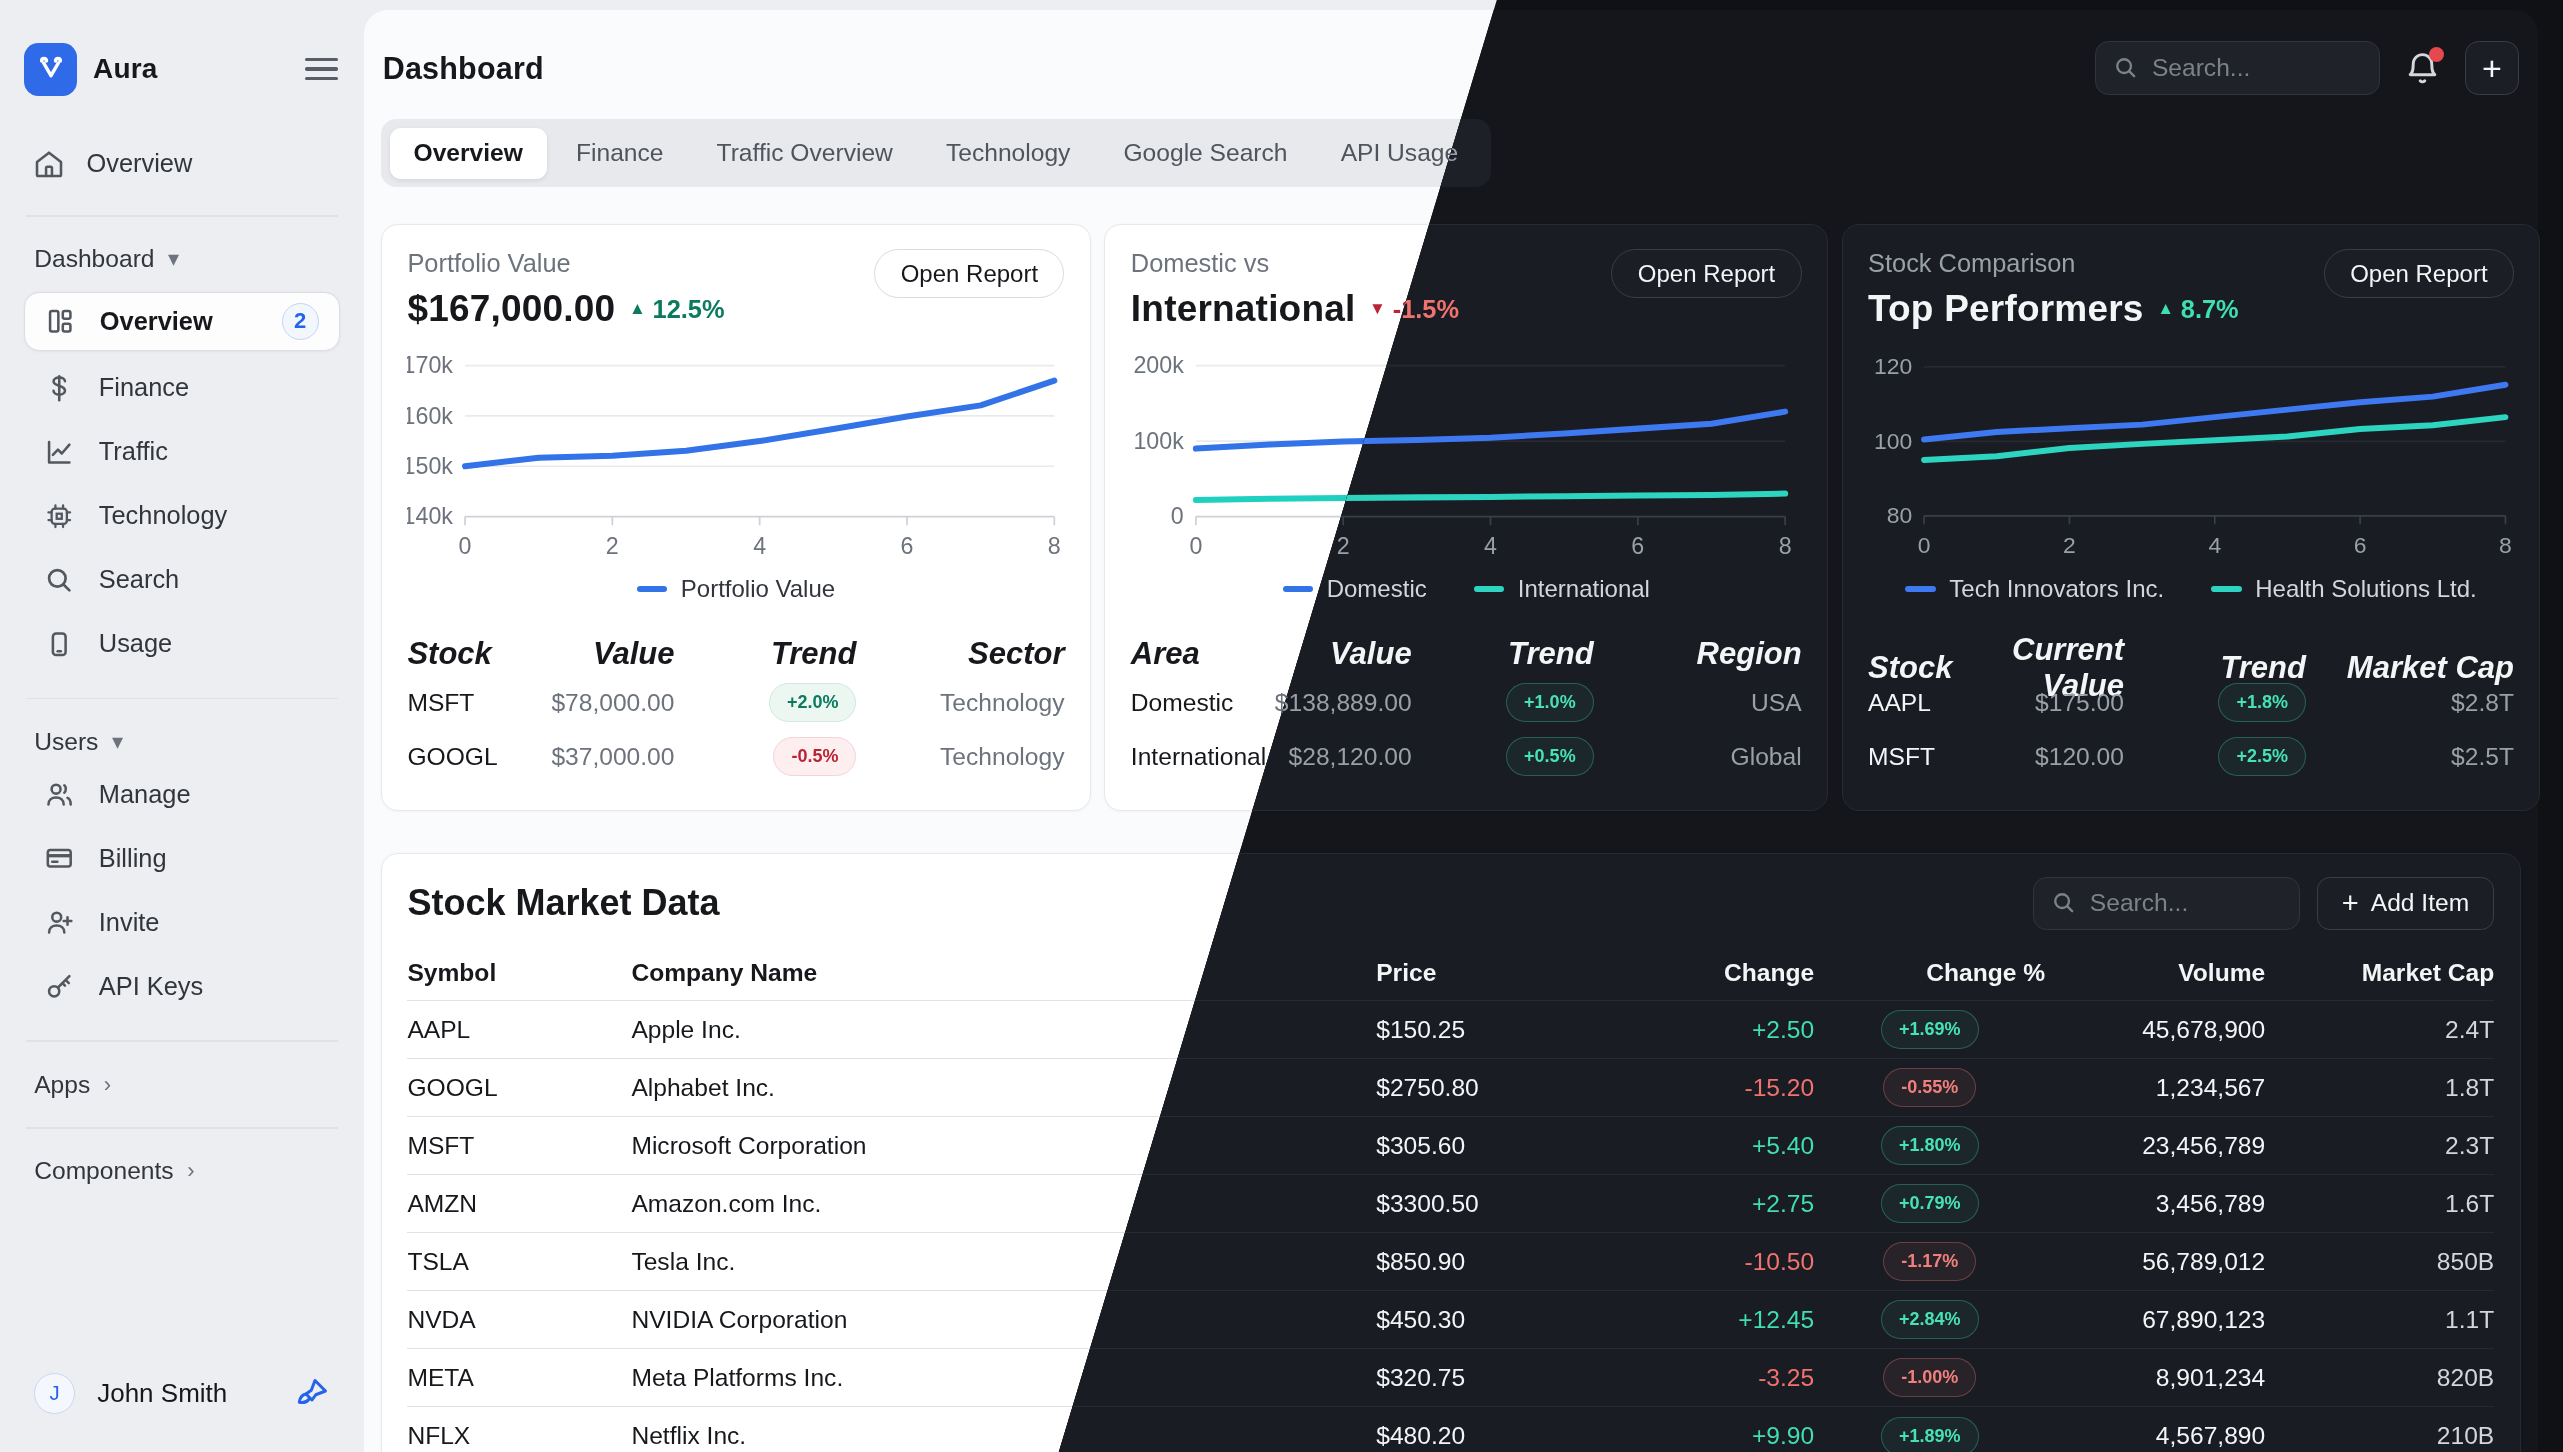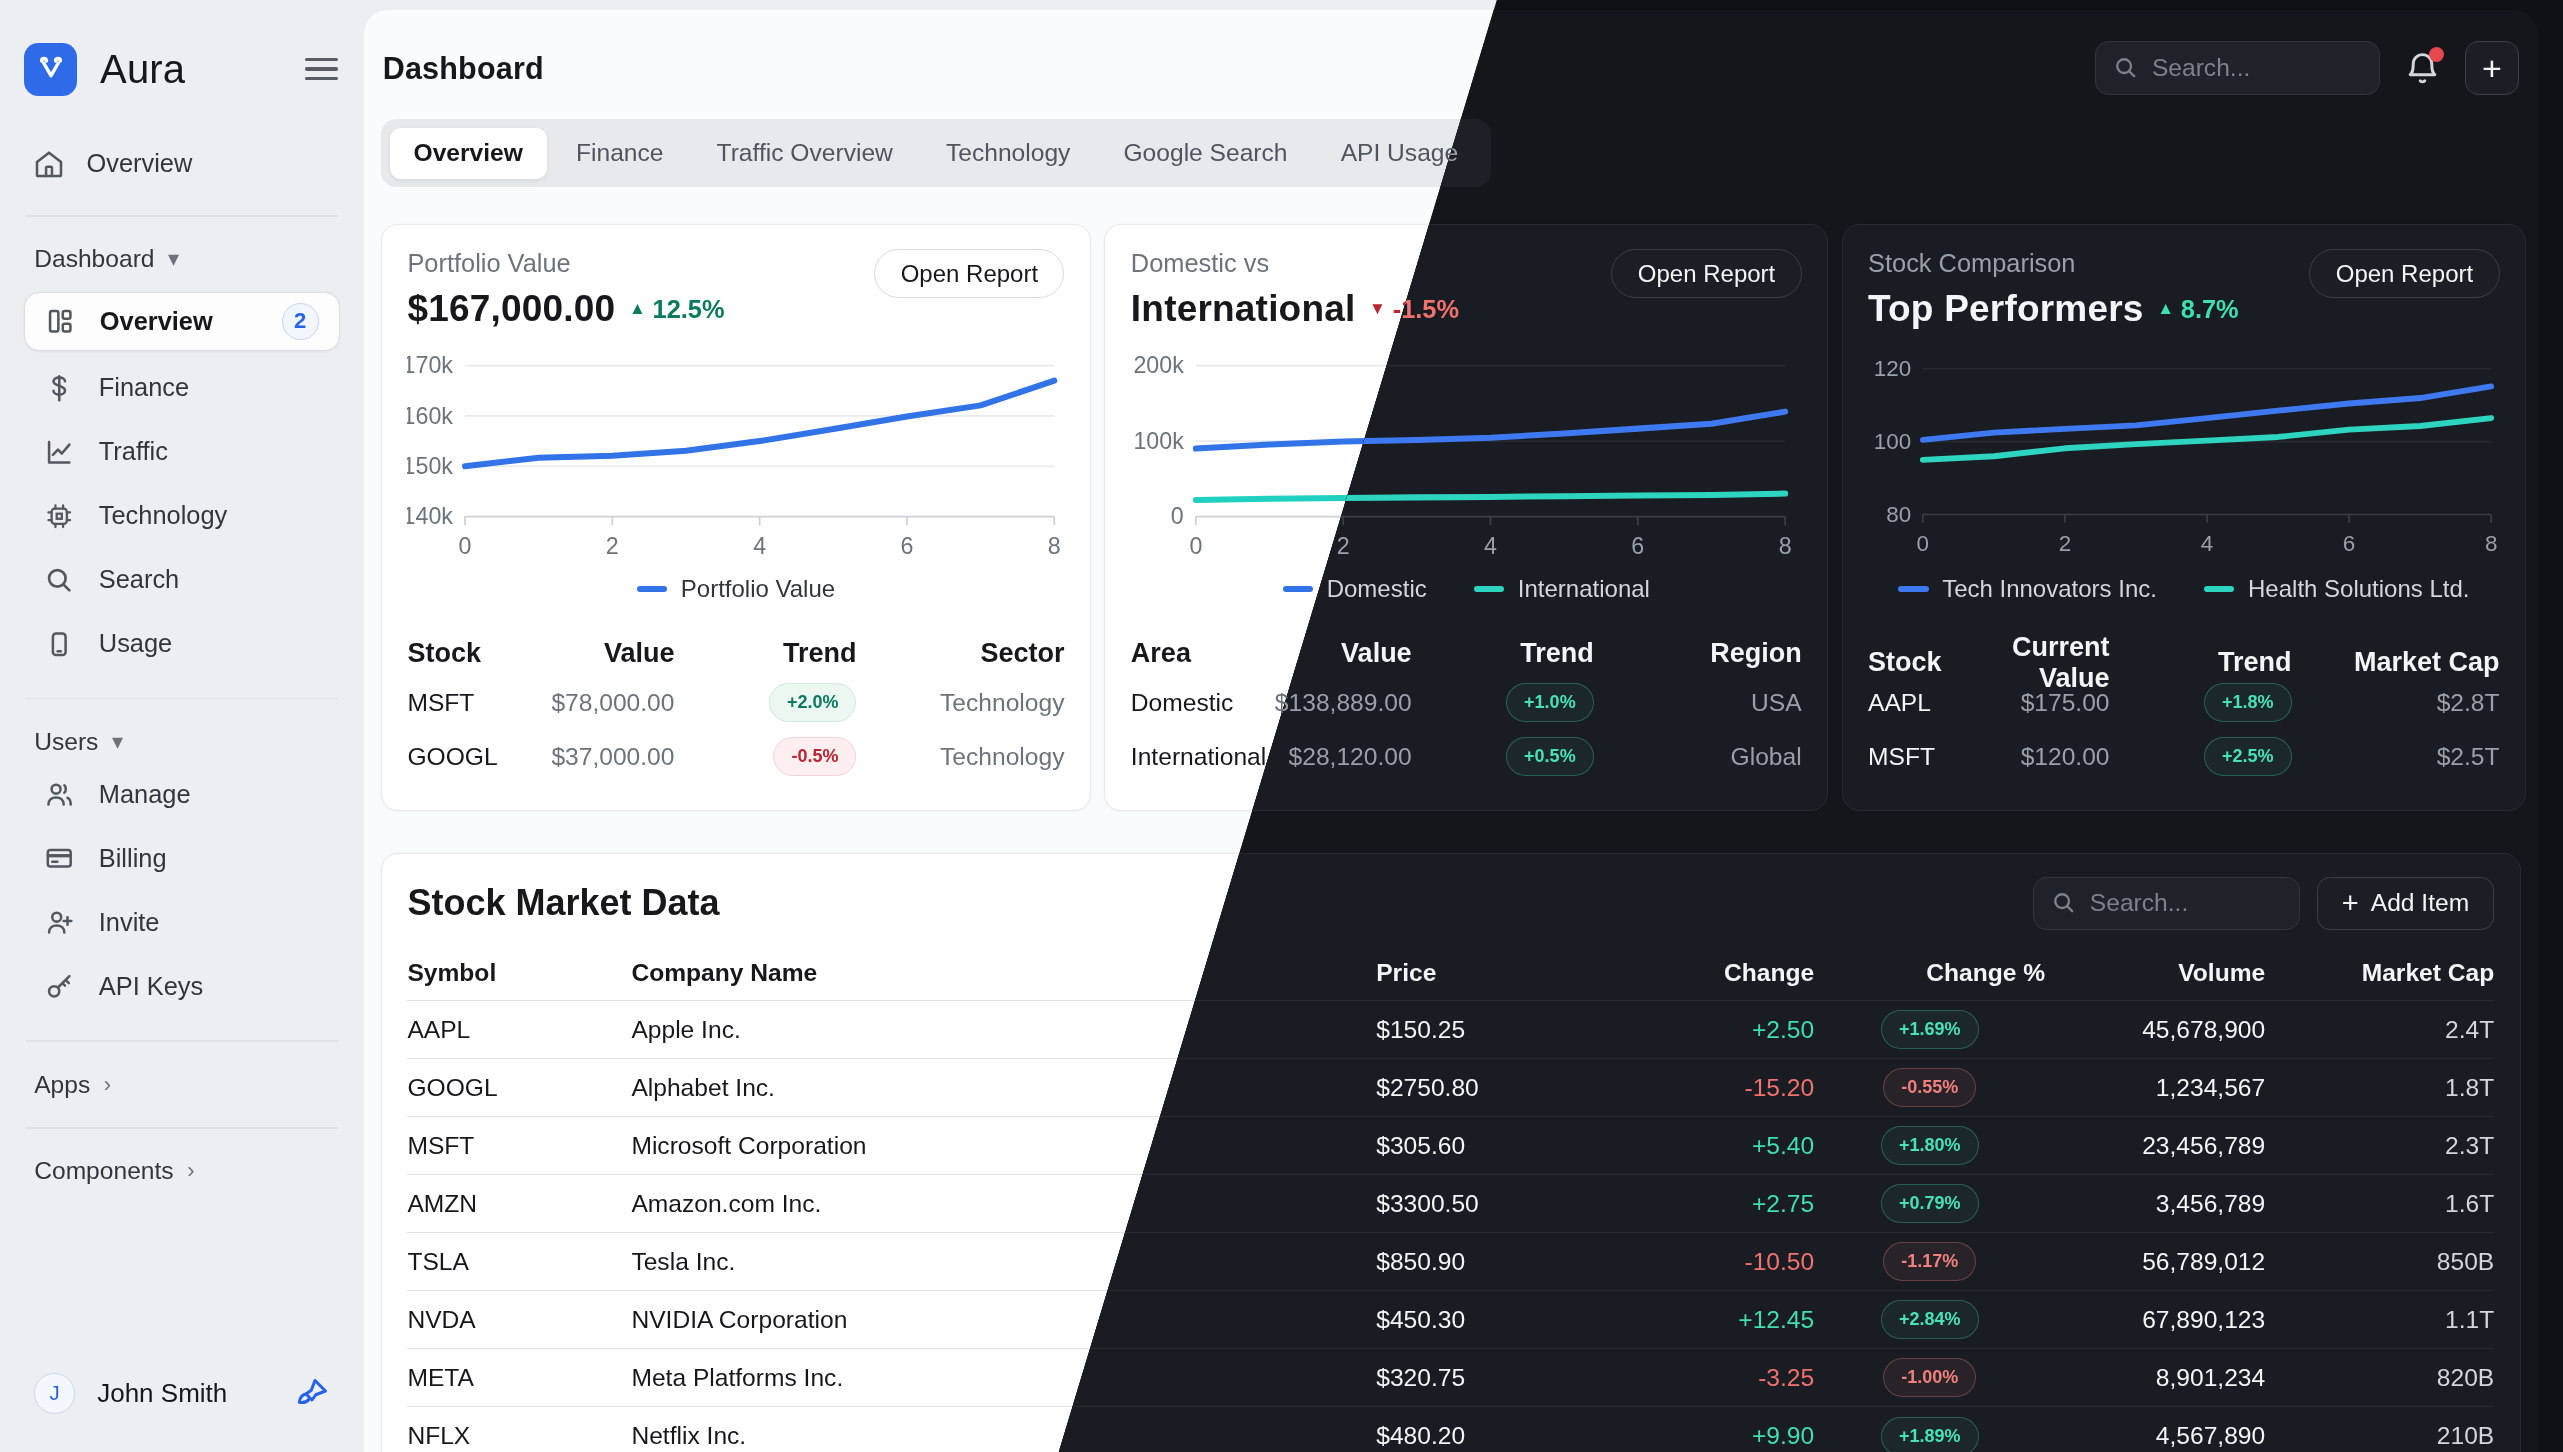--- a/index.html
+++ b/index.html
@@ -35,21 +35,21 @@
     --pos:#3fdfae; --neg:#f2726f; --icon:#aeb4bd;
     clip-path: polygon(58.4% 0, 100% 0, 100% 100%, 41.3% 100%); z-index:2; }
   .app.light { z-index:1; }
 
   
   .sidebar { position:absolute; left:0; top:0; bottom:0; width:364px; padding:0 24px;
     display:flex; flex-direction:column; }
   .logo-row { margin-top:41px; display:flex; align-items:center; height:56px; }
   .logo-box { width:53px; height:53px; border-radius:14.4px; background:var(--accent);
     display:flex; align-items:center; justify-content:center; flex:0 0 auto; }
-  .logo-text { font-size:40px; font-weight:400; margin-left:23px; letter-spacing:0.2px; }
+  .logo-text { font-size:28px; font-weight:700; margin-left:16px; letter-spacing:0.2px; }
   .hamburger { margin-left:auto; width:37px; height:30.5px; display:flex; flex-direction:column;
     justify-content:space-between; padding:4.2px 1.7px; cursor:pointer; }
   .hamburger span { display:block; height:3.4px; border-radius:1.7px; background:#595e66; }
   .app.dark .hamburger span { background:#aab0b9; }
 
   .nav-row { display:flex; align-items:center; height:59px; margin-top:37px; padding:0 8.5px;
     color:var(--text-2); font-size:25.4px; cursor:pointer; }
   .nav-row .ic { width:32px; height:32px; margin-right:22px; color:var(--icon); flex:0 0 auto; }
   .divider { height:1.7px; background:var(--divider); margin:22px 1.7px 0; }
   .sect { display:flex; align-items:center; margin-top:22px; padding:0 10.2px;
@@ -124,21 +124,21 @@
   .ax-lab { fill:var(--muted); font-size:27px; font-family:inherit; }
   .pl-blue { fill:none; stroke:var(--chart-blue); stroke-width:7; stroke-linecap:round; stroke-linejoin:round; }
   .pl-teal { fill:none; stroke:var(--chart-teal); stroke-width:7; stroke-linecap:round; stroke-linejoin:round; }
   .legend { display:flex; justify-content:center; gap:47px; margin-top:5.1px; }
   .legend-item { display:flex; align-items:center; gap:13.6px; font-size:24px; color:var(--text-2); }
   .dash { width:30.5px; height:6px; border-radius:3.4px; }
   .dash.blue { background:var(--chart-blue); } .dash.teal { background:var(--chart-teal); }
 
   .mini-table { margin-top:29px; }
   .mrow4 { display:grid; grid-template-columns:144px 1fr 182px 208px; align-items:center; }
-  .mini-table .mh { font-size:27px; font-weight:700; height:44px; color:var(--text); }
+  .mini-table .mh { font-size:31px; font-weight:700; height:44px; color:var(--text);font-style:italic; }
   .mini-table .md { height:54px; font-size:24.6px; }
   .mc1 { text-align:left; color:var(--text); }
   .mc2, .mc4 { text-align:right; color:var(--muted); }
   .mc3 { display:flex; justify-content:flex-end; }
   .mh .mc1,.mh .mc2,.mh .mc3,.mh .mc4 { color:var(--text); }
   .pill { display:inline-flex; align-items:center; justify-content:center; height:39px;
     padding:0 17px; border-radius:19.5px; font-size:18px; font-weight:600; }
   .pill.pos { color:var(--pill-pos-text); background:var(--pill-pos-bg); border:1.7px solid var(--pill-pos-border); }
   .pill.neg { color:var(--pill-neg-text); background:var(--pill-neg-bg); border:1.7px solid var(--pill-neg-border); }
 

